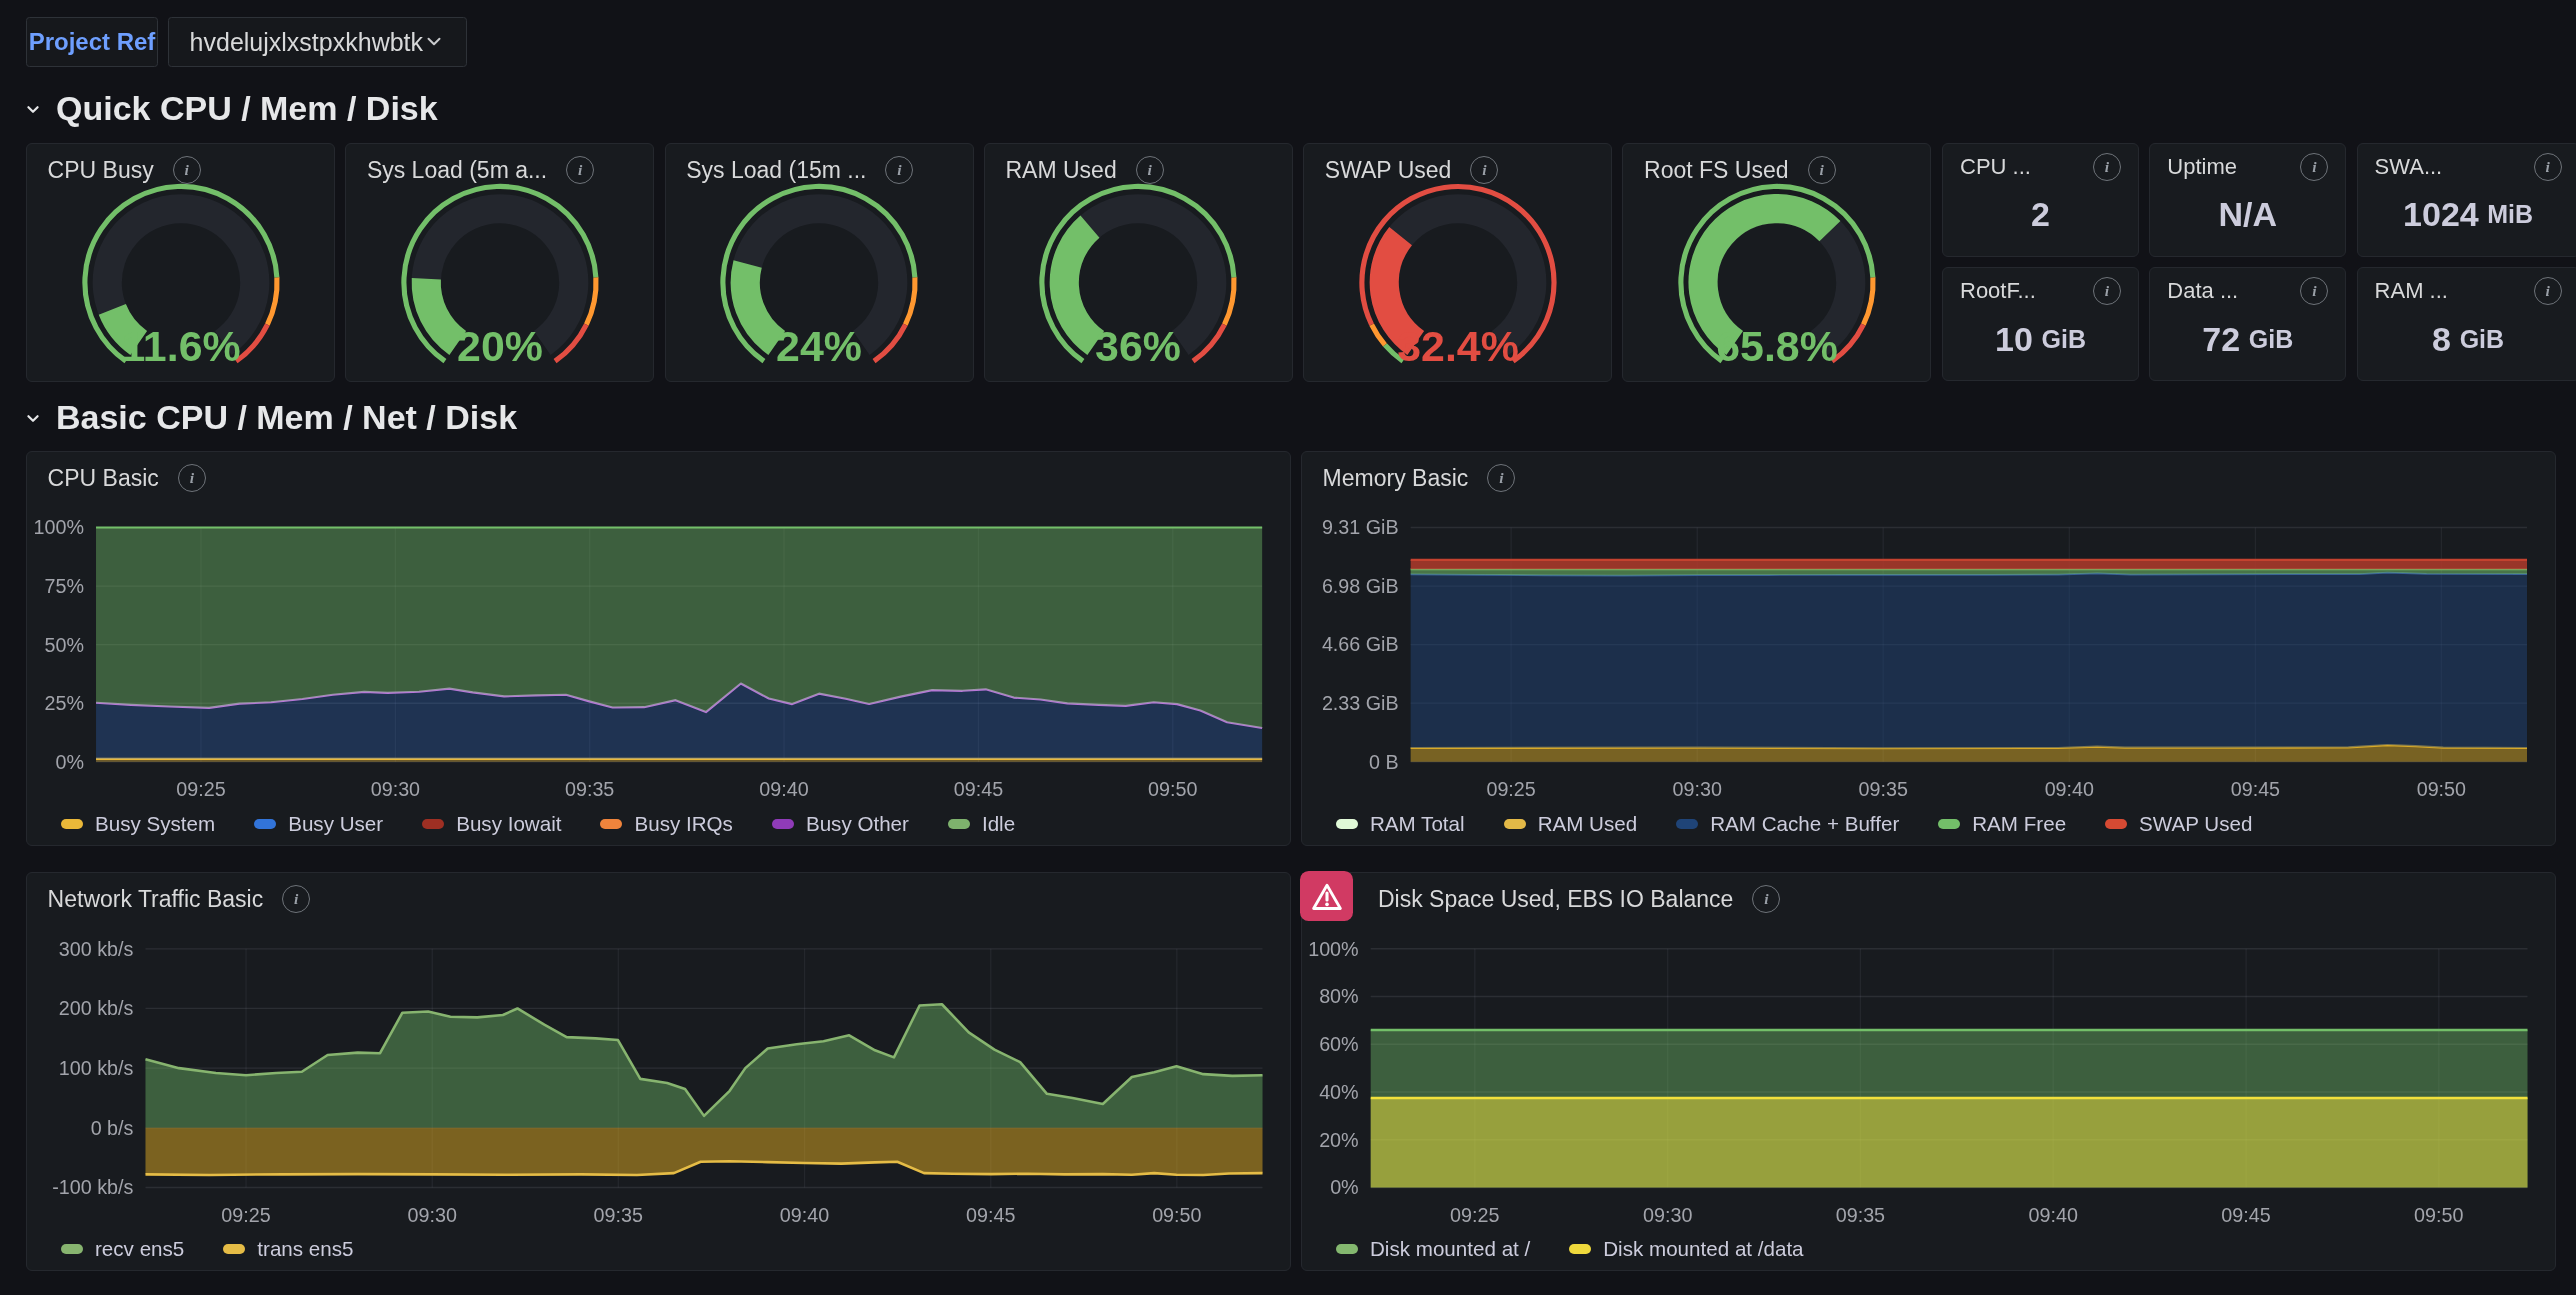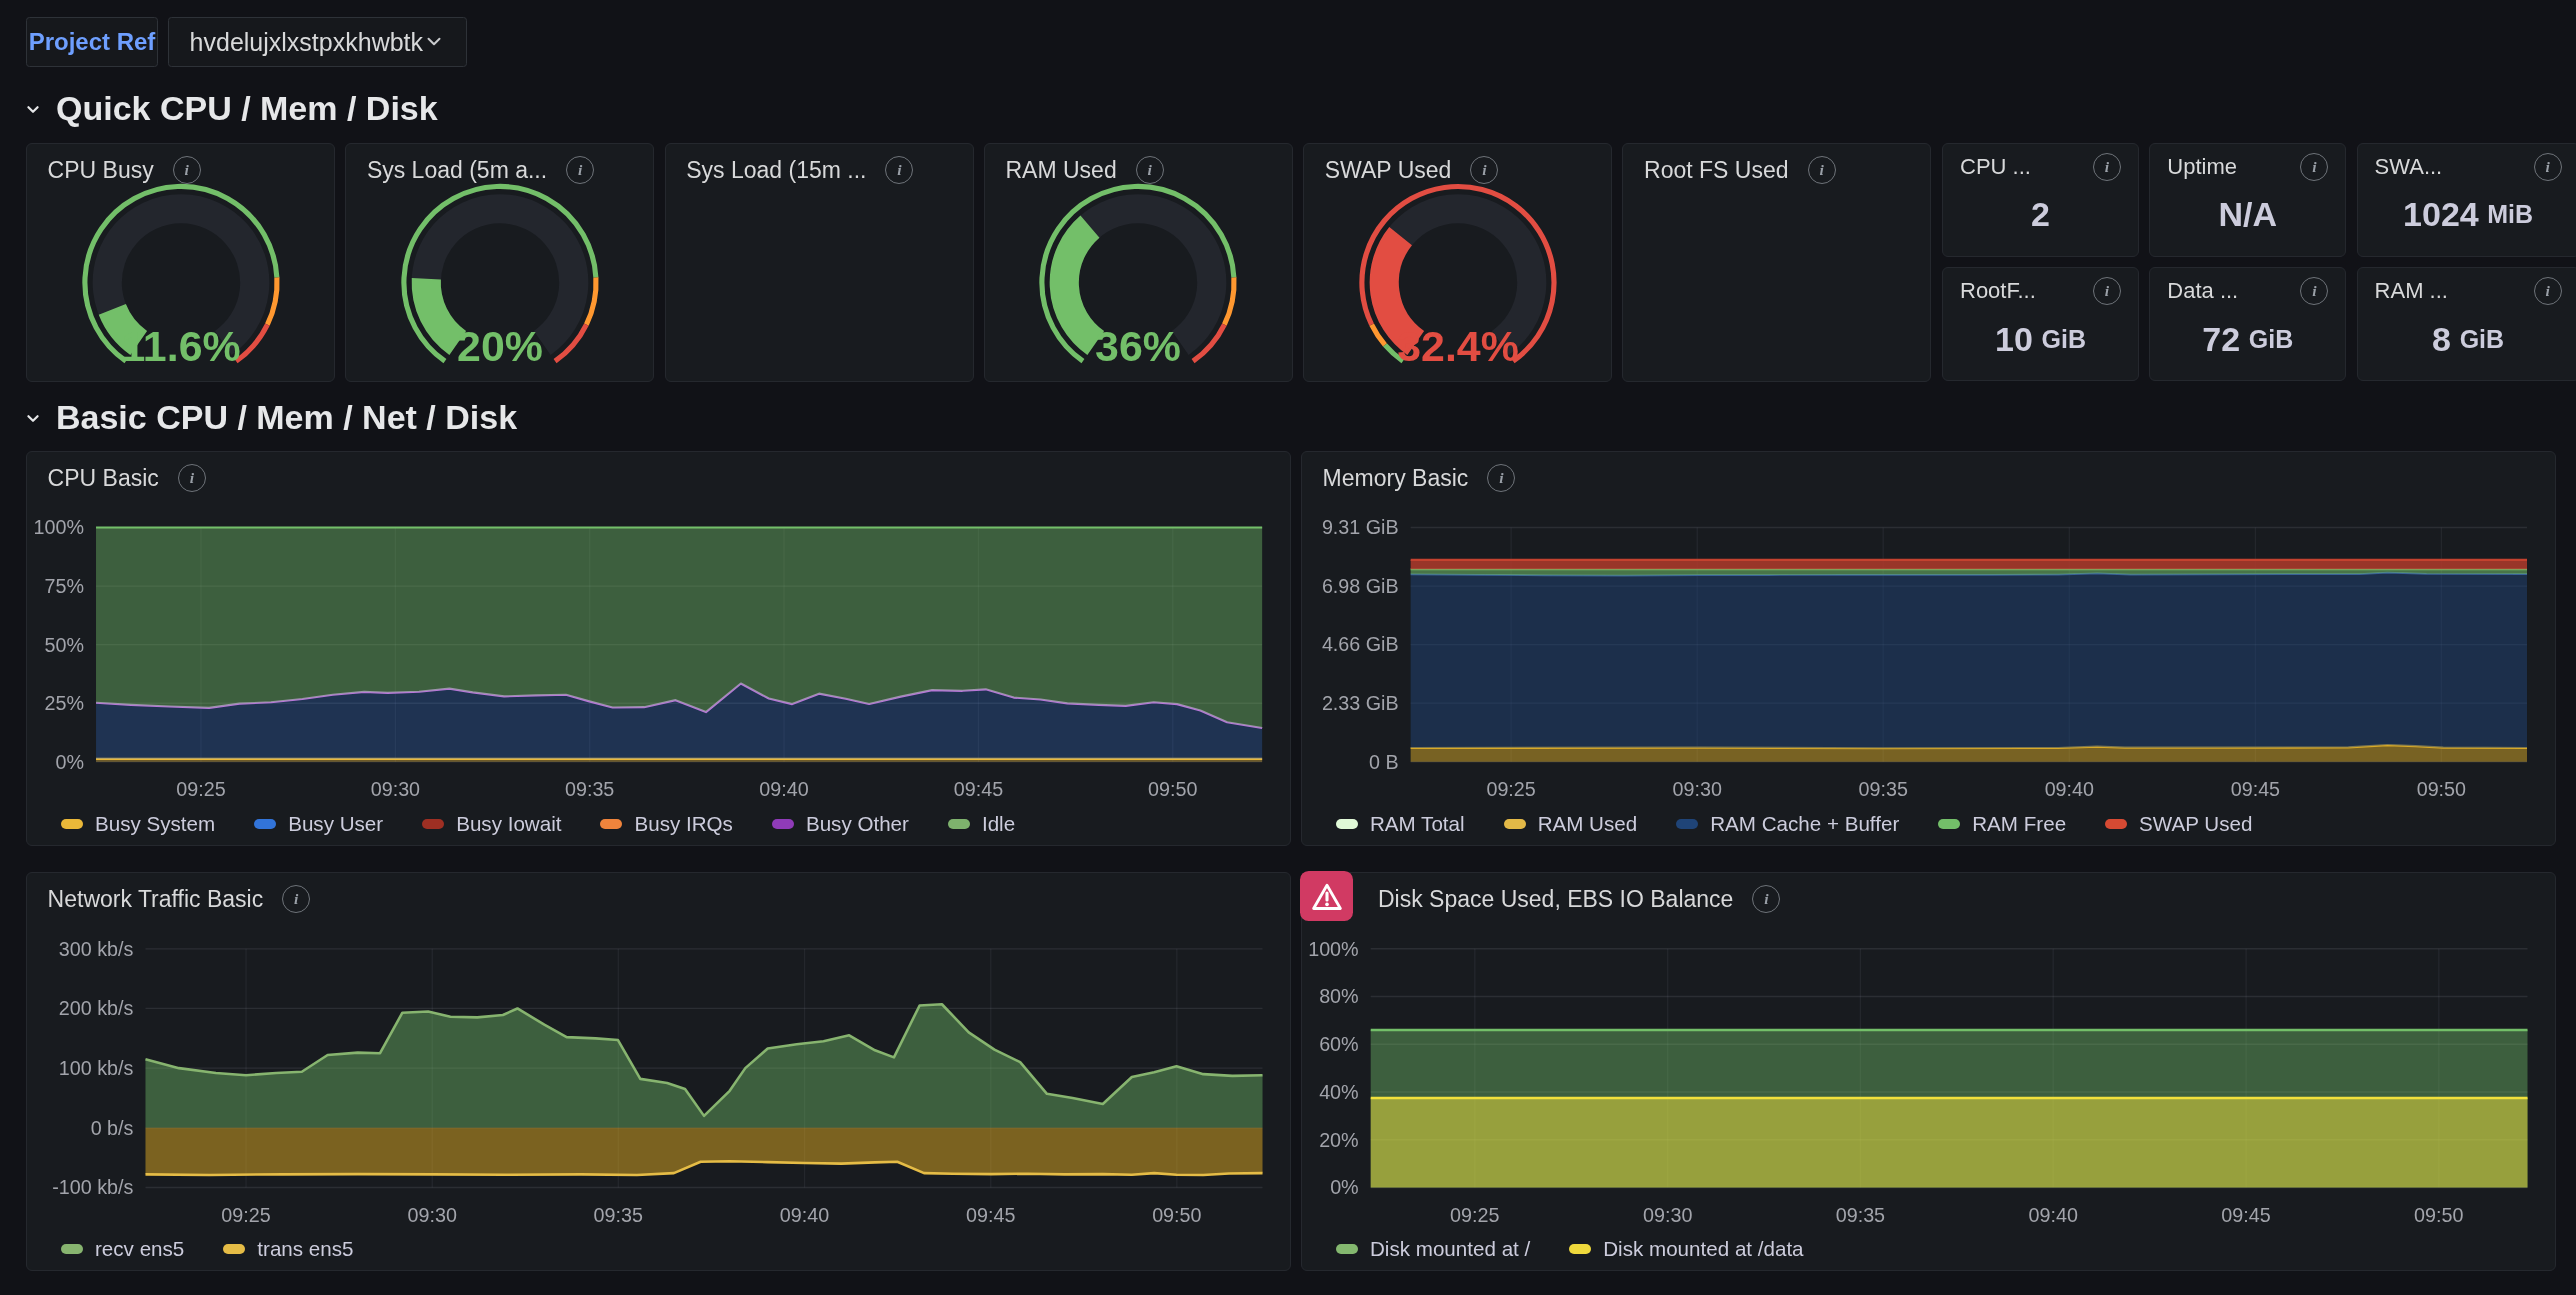--- a/index.html
+++ b/index.html
@@ -99,20 +99,28 @@
             <path d="M 230.7 165.1 A 112 112 0 0 1 194.2 207.7" stroke="#E24D42" stroke-width="6" fill="none"></path>
             <path d="M 80.7 186.4 A 86 86 0 0 1 44.1 111.5" stroke="#73BF69" stroke-width="34" fill="none"></path>
             <text x="130" y="208" text-anchor="middle" font-size="50" font-weight="700" fill="#73BF69">20%</text>
           </svg></div>
       </div>
       <div class="panel gauge-panel">
         <div class="panel-header">
           <span class="panel-title">Sys Load (15m ...</span>
           <span class="info-icon">i</span>
         </div>
+        <div class="gauge-wrap"><svg width="223" height="194" viewBox="0 0 260 226">
+            <path d="M 80.7 186.4 A 86 86 0 1 1 179.3 186.4" stroke="#23262D" stroke-width="34" fill="none"></path>
+            <path d="M 65.8 207.7 A 112 112 0 1 1 241.8 110.1" stroke="#73BF69" stroke-width="6" fill="none"></path>
+            <path d="M 241.8 110.1 A 112 112 0 0 1 230.7 165.1" stroke="#FF9830" stroke-width="6" fill="none"></path>
+            <path d="M 230.7 165.1 A 112 112 0 0 1 194.2 207.7" stroke="#E24D42" stroke-width="6" fill="none"></path>
+            <path d="M 80.7 186.4 A 86 86 0 0 1 46.8 94.3" stroke="#73BF69" stroke-width="34" fill="none"></path>
+            <text x="130" y="208" text-anchor="middle" font-size="50" font-weight="700" fill="#73BF69">24%</text>
+          </svg></div>
       </div>
       <div class="panel gauge-panel">
         <div class="panel-header">
           <span class="panel-title">RAM Used</span>
           <span class="info-icon">i</span>
         </div>
         <div class="gauge-wrap"><svg width="223" height="194" viewBox="0 0 260 226">
             <path d="M 80.7 186.4 A 86 86 0 1 1 179.3 186.4" stroke="#23262D" stroke-width="34" fill="none"></path>
             <path d="M 65.8 207.7 A 112 112 0 1 1 241.8 110.1" stroke="#73BF69" stroke-width="6" fill="none"></path>
             <path d="M 241.8 110.1 A 112 112 0 0 1 230.7 165.1" stroke="#FF9830" stroke-width="6" fill="none"></path>
@@ -133,20 +141,28 @@
             <path d="M 29.3 165.1 A 112 112 0 1 1 194.2 207.7" stroke="#E24D42" stroke-width="6" fill="none"></path>
             <path d="M 80.7 186.4 A 86 86 0 0 1 63.1 61.9" stroke="#E24D42" stroke-width="34" fill="none"></path>
             <text x="130" y="208" text-anchor="middle" font-size="50" font-weight="700" fill="#E24D42">32.4%</text>
           </svg></div>
       </div>
       <div class="panel gauge-panel">
         <div class="panel-header">
           <span class="panel-title">Root FS Used</span>
           <span class="info-icon">i</span>
         </div>
+        <div class="gauge-wrap"><svg width="223" height="194" viewBox="0 0 260 226">
+            <path d="M 80.7 186.4 A 86 86 0 1 1 179.3 186.4" stroke="#23262D" stroke-width="34" fill="none"></path>
+            <path d="M 65.8 207.7 A 112 112 0 1 1 241.8 110.1" stroke="#73BF69" stroke-width="6" fill="none"></path>
+            <path d="M 241.8 110.1 A 112 112 0 0 1 230.7 165.1" stroke="#FF9830" stroke-width="6" fill="none"></path>
+            <path d="M 230.7 165.1 A 112 112 0 0 1 194.2 207.7" stroke="#E24D42" stroke-width="6" fill="none"></path>
+            <path d="M 80.7 186.4 A 86 86 0 1 1 191.7 56.1" stroke="#73BF69" stroke-width="34" fill="none"></path>
+            <text x="130" y="208" text-anchor="middle" font-size="50" font-weight="700" fill="#73BF69">65.8%</text>
+          </svg></div>
       </div>
     </div>
   <div id="stats-grid">
       <div class="panel stat-panel">
         <div class="panel-header">
           <span class="panel-title">CPU ...</span>
           <span class="info-icon">i</span>
         </div>
         <div class="stat-value">
           <span class="stat-val">2</span>

